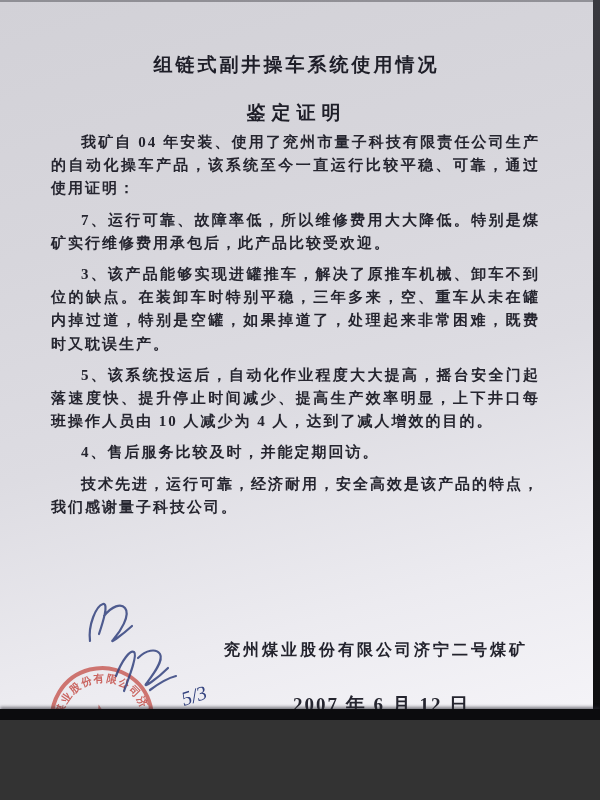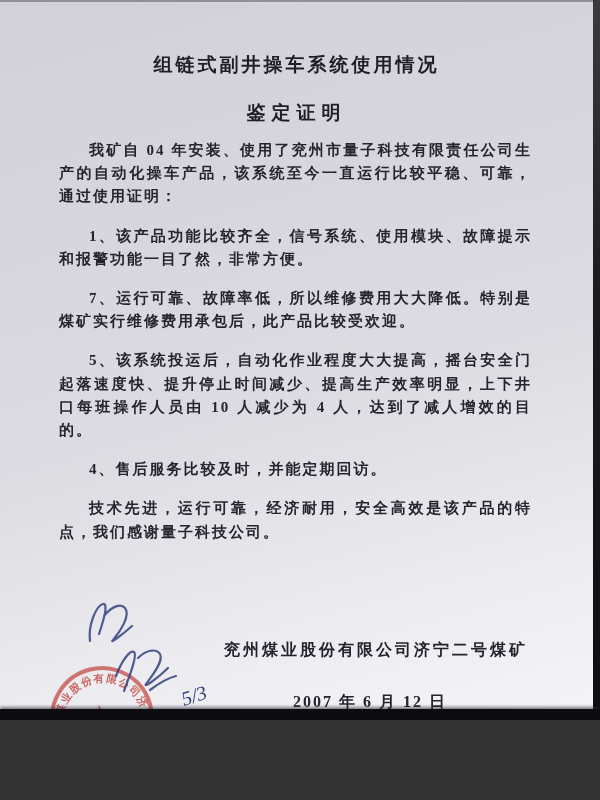--- a/index.html
+++ b/index.html
@@ -12,42 +12,42 @@
   .scan-right{position:absolute;right:0;top:0;width:7px;height:100%;background:linear-gradient(180deg,#3a3a40 0%,#1c1c20 40%,#0e0e10 100%);}
   .scan-bottom{position:absolute;left:0;bottom:0;width:100%;height:11px;background:#0c0c0e;box-shadow:0 -2px 3px rgba(40,40,50,.6);}
   .titles{position:absolute;left:0;top:52px;width:593px;text-align:center;color:#1e1e28;}
   .title-main{font-size:19px;font-weight:700;letter-spacing:3px;}
   .title-sub{margin-top:22px;font-size:19px;font-weight:700;letter-spacing:6px;}
   .body{
     position:absolute;left:43px;top:123px;width:505px;
     font-size:15px;line-height:23.2px;letter-spacing:2px;
     color:#25252f;font-weight:600;text-align:justify;
   }
-  .para{text-indent:2em;margin:16px;}
+  .para{text-indent:2em;margin:8px;}
   .sig-company{position:absolute;left:224px;top:640px;font-size:16px;font-weight:700;letter-spacing:3px;color:#23232d;}
-  .sig-date{position:absolute;left:293px;top:692px;font-size:16px;letter-spacing:2px;font-weight:600;color:#25252f;}
+  .sig-date{position:absolute;left:293px;top:692px;font-size:19px;letter-spacing:2px;font-weight:600;color:#25252f;}
   .stamp{position:absolute;left:46px;top:662px;width:112px;height:112px;transform:rotate(-14deg);opacity:.88;}
   .ink-layer{position:absolute;left:0;top:0;width:600px;height:800px;}
 </style>
 </head>
 <body>
 
 <div class="page">
 
   <div class="scan-top"></div>
 
   <div class="titles">
     <div class="title-main">组链式副井操车系统使用情况</div>
     <div class="title-sub">鉴定证明</div>
   </div>
 
   <div class="body">
       <div class="para">我矿自 04 年安装、使用了兖州市量子科技有限责任公司生产的自动化操车产品，该系统至今一直运行比较平稳、可靠，通过使用证明：</div>
-      <div class="para">1、该产品功能比较齐全，信号系统、使用模块、故障提示和报警功能一目了然，非常方便。</div>
       <div class="para">7、运行可靠、故障率低，所以维修费用大大降低。特别是煤矿实行维修费用承包后，此产品比较受欢迎。</div>
+      <div class="para">3、该产品能够实现进罐推车，解决了原推车机械、卸车不到位的缺点。在装卸车时特别平稳，三年多来，空、重车从未在罐内掉过道，特别是空罐，如果掉道了，处理起来非常困难，既费时又耽误生产。</div>
       <div class="para">5、该系统投运后，自动化作业程度大大提高，摇台安全门起落速度快、提升停止时间减少、提高生产效率明显，上下井口每班操作人员由 10 人减少为 4 人，达到了减人增效的目的。</div>
       <div class="para">4、售后服务比较及时，并能定期回访。</div>
       <div class="para">技术先进，运行可靠，经济耐用，安全高效是该产品的特点，我们感谢量子科技公司。</div>
     </div>
 
   <div class="sig-company">兖州煤业股份有限公司济宁二号煤矿</div>
   <div class="sig-date">2007 年 6 月 12 日</div>
 
   <svg class="stamp" viewBox="0 0 112 112">
     <circle cx="56" cy="56" r="50" fill="none" stroke="#c2423b" stroke-width="4" opacity="0.8"></circle>

